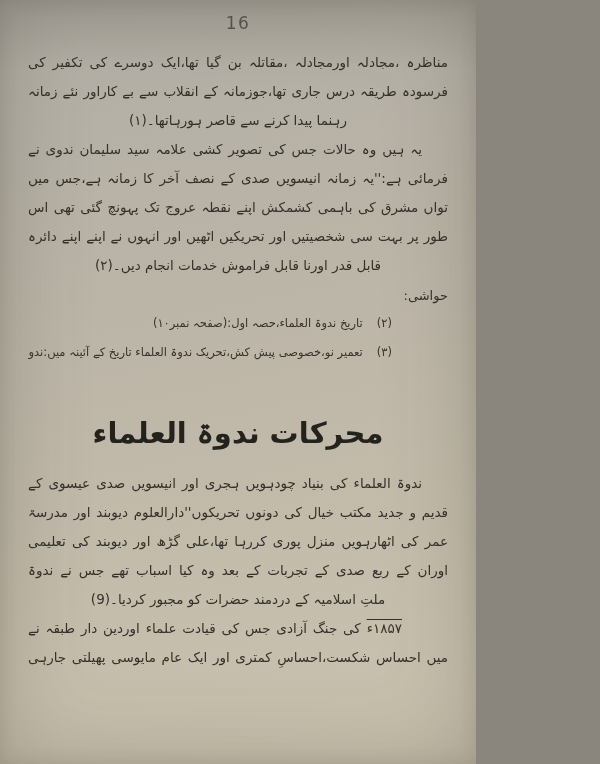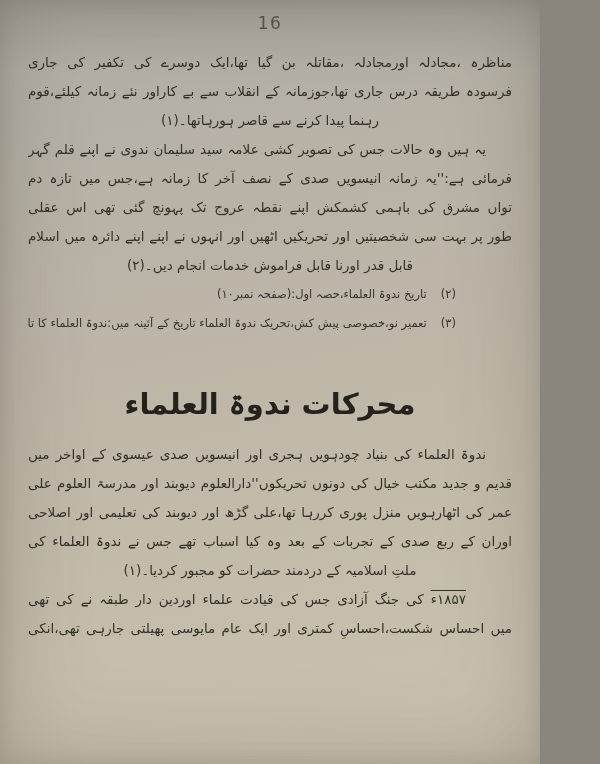--- a/index.html
+++ b/index.html
@@ -1,18 +1,18 @@
 <!DOCTYPE html>
 <html lang="ur"><head>
 <meta charset="utf-8">
 <style>
   html,body{margin:0;padding:0;}
   body{width:600px;height:764px;overflow:hidden;background:#8a867e;}
   .page{
-    position:relative;width:540px;height:764px;overflow:hidden;
+    position:relative;width:476px;height:764px;overflow:hidden;
     background:linear-gradient(168deg,#b2aea6 0%,#b9b3a7 30%,#c2bbaa 65%,#cbc3b0 100%);
     box-shadow:inset 0 0 90px rgba(66,60,48,0.28), inset 0 0 18px rgba(66,60,48,0.14);
     font-family:"DejaVu Sans", sans-serif;
     direction:rtl;
   }
   .page::before{
     content:"";position:absolute;left:0;top:0;right:0;height:70px;
     background:linear-gradient(180deg,rgba(84,80,72,0.14),rgba(84,80,72,0));
     pointer-events:none;
   }
@@ -61,38 +61,39 @@
     </div>
 
     <div>
       <div class="body-line ind-sm">یہ ہیں وہ حالات جس کی تصویر کشی علامہ سید سلیمان ندوی نے اپنے قلم گہر بار سے اس طرح</div>
       <div class="body-line">فرمائی ہے:''یہ زمانہ انیسویں صدی کے نصف آخر کا زمانہ ہے،جس میں تازہ دم مغرب اورضعیف ونا</div>
       <div class="body-line">تواں مشرق کی باہمی کشمکش اپنے نقطہ عروج تک پہونچ گئی تھی اس عقلی وفکری کشمکش کے نتیجہ میں قدرتی</div>
       <div class="body-line">طور پر بہت سی شخصیتیں اور تحریکیں اٹھیں اور انہوں نے اپنے اپنے دائرہ میں اسلام اور مسلمانوں کی</div>
       <div class="body-line center-line">قابل قدر اورنا قابل فراموش خدمات انجام دیں۔(۲)</div>
     </div>
 
+    <div class="hawashi">حواشی:</div>
 
     <div>
       <div class="fn-row">
         <span class="fn-num">(۲)</span><span>تاریخ ندوۃ العلماء،حصہ اول:(صفحہ نمبر۱۰)</span>
       </div>
       <div class="fn-row">
         <span class="fn-num">(۳)</span><span>تعمیر نو،خصوصی پیش کش،تحریک ندوۃ العلماء تاریخ کے آئینہ میں:ندوۃ العلماء کا تاریخی پس منظر،(صفحہ نمبر۲۸)</span>
       </div>
     </div>
 
     <div class="section-heading">محرکات ندوۃ العلماء</div>
 
     <div class="para3">
       <div class="body-line ind-sm">ندوۃ العلماء کی بنیاد چودہویں ہجری اور انیسویں صدی عیسوی کے اواخر میں رکھی گئی،اس وقت</div>
       <div class="body-line">قدیم و جدید مکتب خیال کی دونوں تحریکوں''دارالعلوم دیوبند اور مدرسۃ العلوم علی گڑھ''، کی سرگرمیوں کو</div>
       <div class="body-line">عمر کی اٹھارہویں منزل پوری کررہا تھا،علی گڑھ اور دیوبند کی تعلیمی اور اصلاحی تحریکوں کے عین شباب میں</div>
       <div class="body-line">اوران کے ربع صدی کے تجربات کے بعد وہ کیا اسباب تھے جس نے ندوۃ العلماء کی تأسیس وقیام پر</div>
-      <div class="body-line center-line">ملتِ اسلامیہ کے دردمند حضرات کو مجبور کردیا۔(۱)</div>
+      <div class="body-line center-line">ملتِ اسلامیہ کے دردمند حضرات کو مجبور کردیا۔(9)</div>
     </div>
 
     <div>
       <div class="body-line ind-lg">
         <span class="date-overline">۱۸۵۷ء</span><span> کی جنگ آزادی جس کی قیادت علماء اوردین دار طبقہ نے کی تھی اسکی ناکامی پر مسلمانوں</span>
       </div>
       <div class="body-line">میں احساس شکست،احساسِ کمتری اور ایک عام مایوسی پھیلتی جارہی تھی،انکی عزت وخودداری پر کاری</div>
     </div>
 
   </div>

